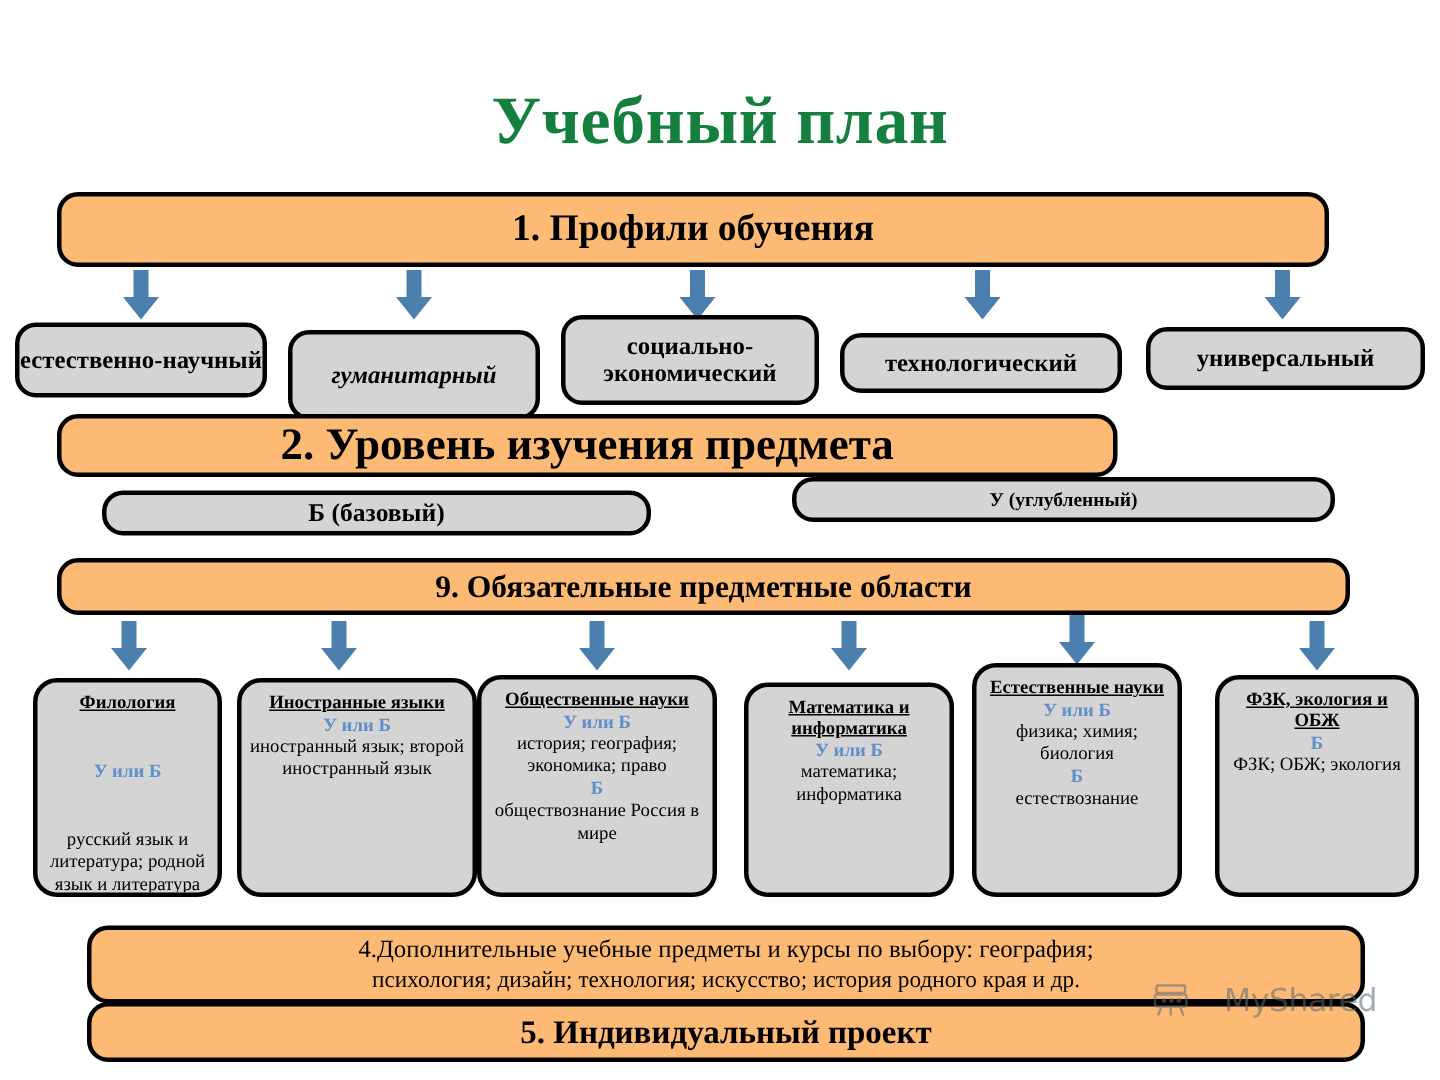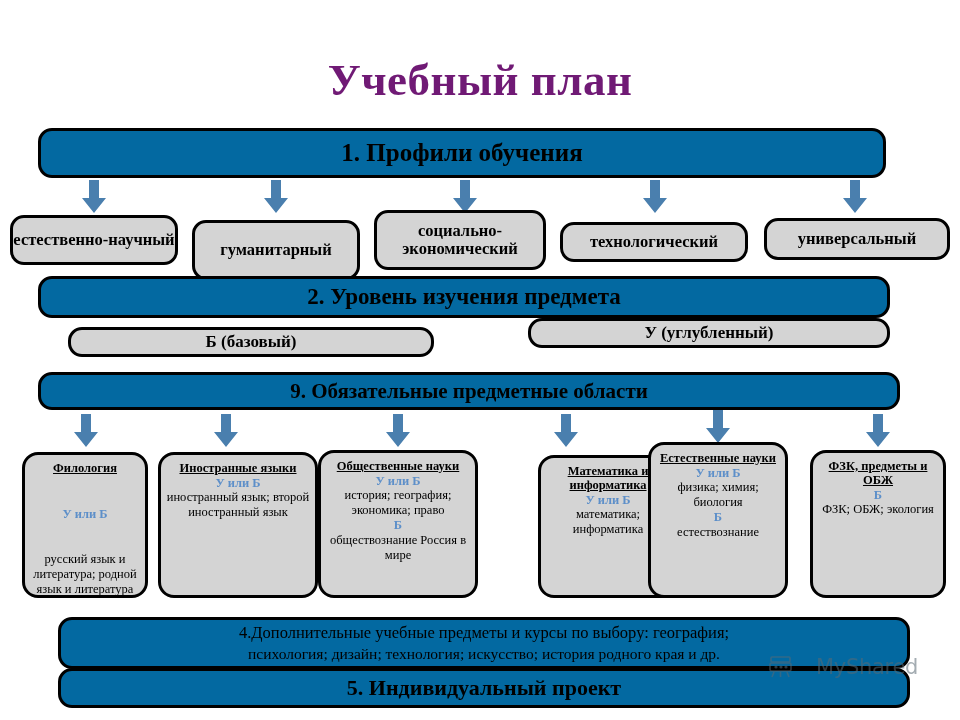--- a/index.html
+++ b/index.html
@@ -23,30 +23,30 @@
 
   
   .title {
     position: absolute;
     left: 0;
     top: 58px;
     width: 960px;
     text-align: center;
     font-size: 45px;
     font-weight: 700;
-    color: #701a75;
+    color: #15803d;
     letter-spacing: 0.5px;
     line-height: 1;
     font-family: "Liberation Serif", "DejaVu Serif", serif;
   }
 
   
   .hdr-box {
     position: absolute;
-    background: #0369a1;
+    background: #fdba74;
     border: 3px solid #000000;
     border-radius: 14px;
     display: flex;
     align-items: center;
     justify-content: center;
     text-align: center;
     font-weight: 700;
     color: #000000;
     box-sizing: border-box;
   }
@@ -103,38 +103,38 @@
     width: 26px;
     height: 34px;
   }
 
   
   #box-section1 { left: 38px; top: 128px; width: 848px; height: 50px; font-size: 25px; }
 
   
   .profile-box { font-size: 16.5px; }
   #profile-0 { left: 10px;  top: 215px; width: 168px; height: 50px; }
-  #profile-1 { left: 192px; top: 220px; width: 168px; height: 60px; }
+  #profile-1 { left: 192px; top: 220px; width: 168px; height: 60px; font-style: italic; }
   #profile-2 { left: 374px; top: 210px; width: 172px; height: 60px; }
   #profile-3 { left: 560px; top: 222px; width: 188px; height: 40px; }
   #profile-4 { left: 764px; top: 218px; width: 186px; height: 42px; text-align: right; }
 
   
-  #box-section2 { left: 38px; top: 276px; width: 852px; height: 42px; font-size: 23px; }
+  #box-section2 { left: 38px; top: 276px; width: 707px; height: 42px; font-size: 30px; }
   #level-b { left: 68px;  top: 327px; width: 366px; height: 30px; font-size: 17px; }
-  #level-u { left: 528px; top: 318px; width: 362px; height: 30px; font-size: 17px; }
+  #level-u { left: 528px; top: 318px; width: 362px; height: 30px; font-size: 13px; }
 
   
   #box-section3 { left: 38px; top: 372px; width: 862px; height: 38px; font-size: 21px; }
 
   
   #subject-0 { left: 22px;  top: 452px; width: 126px; height: 146px; font-size: 12.5px; gap: 31px; }
   #subject-1 { left: 158px; top: 452px; width: 160px; height: 146px; font-size: 12.5px; }
   #subject-2 { left: 318px; top: 450px; width: 160px; height: 148px; font-size: 12.5px; }
-  #subject-3 { left: 496px; top: 455px; width: 140px; height: 143px; font-size: 12.5px; margin-left: 42px; }
+  #subject-3 { left: 496px; top: 455px; width: 140px; height: 143px; font-size: 12.5px; }
   #subject-4 { left: 648px; top: 442px; width: 140px; height: 156px; font-size: 12.5px; }
   #subject-5 { left: 810px; top: 450px; width: 136px; height: 148px; font-size: 12.5px; }
 
   
   #box-section4 {
     left: 58px; top: 617px; width: 852px; height: 52px;
     flex-direction: column; justify-content: center; padding: 2px 8px;
     font-weight: 400;
   }
   .s4-line1 { font-size: 16.5px; line-height: 1.25; }
@@ -250,21 +250,21 @@
 
   <div class="subject-box" id="subject-4">
     <div class="subject-title">Естественные науки</div>
     <div class="lvl">У или Б</div>
     <div class="subject-body">физика; химия; биология</div>
     <div class="lvl">Б</div>
     <div class="subject-body">естествознание</div>
   </div>
 
   <div class="subject-box" id="subject-5">
-    <div class="subject-title">ФЗК, предметы и ОБЖ</div>
+    <div class="subject-title">ФЗК, экология и ОБЖ</div>
     <div class="lvl">Б</div>
     <div class="subject-body">ФЗК; ОБЖ; экология</div>
 
   </div>
 
   <div class="hdr-box" id="box-section4">
     <div class="s4-line1"><b>4.Дополнительные учебные предметы и курсы по выбору:</b><span> география;</span></div>
     <div class="s4-line2">психология; дизайн;   технология; искусство; история родного края и др.</div>
   </div>
 

